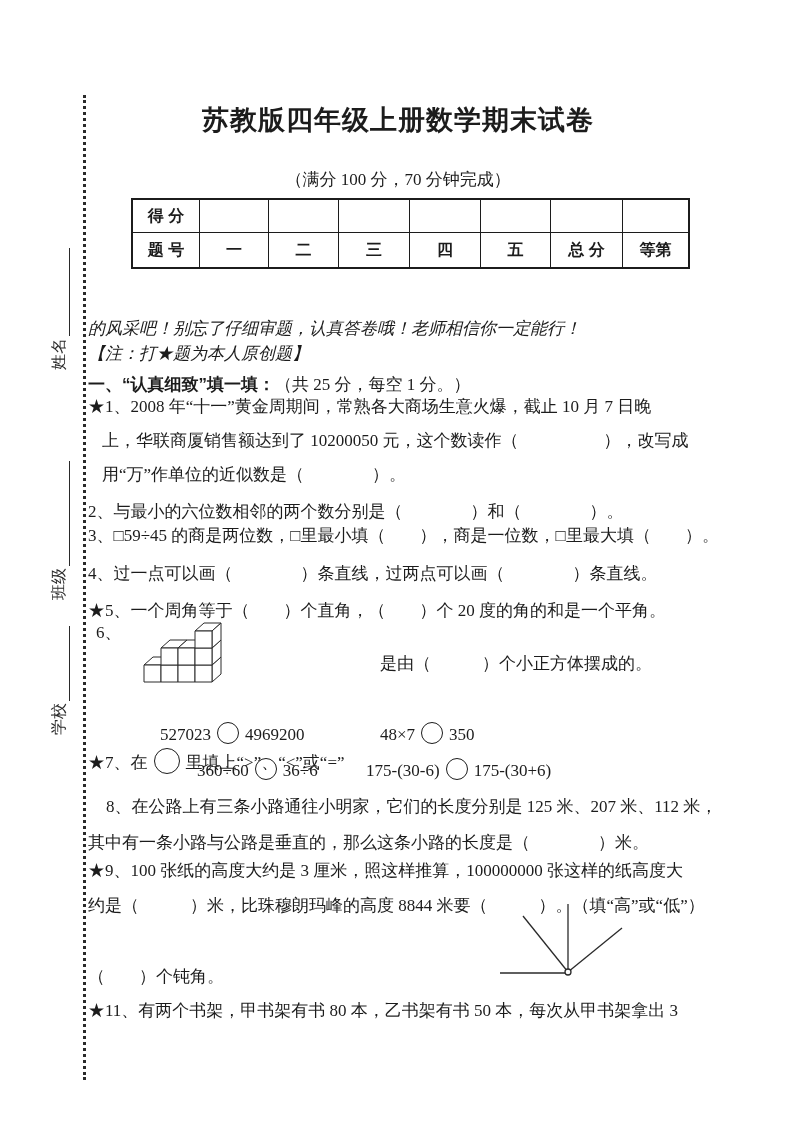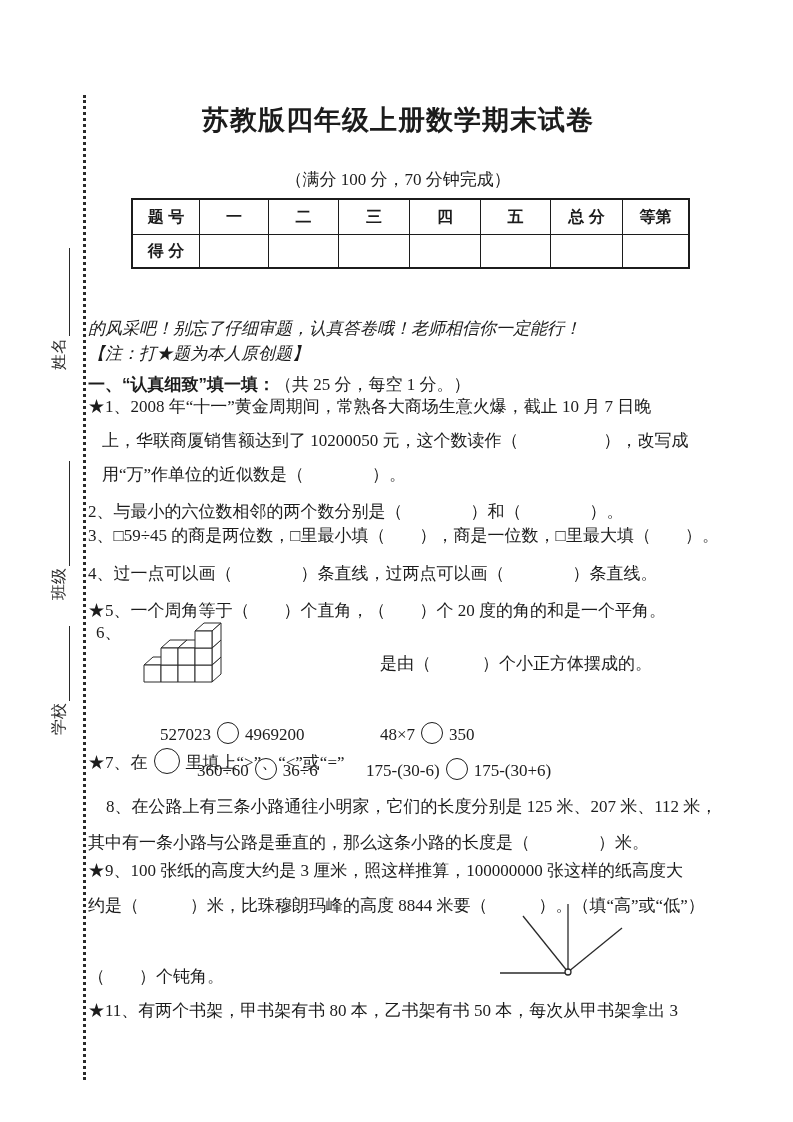--- a/index.html
+++ b/index.html
@@ -53,38 +53,38 @@
   </div>
 
   <div class="content">
 
     <div class="title">苏教版四年级上册数学期末试卷</div>
     <div class="subtitle">（满分 100 分，70 分钟完成）</div>
 
     <table class="score">
       <tbody>
           <tr>
+        <td class="sc hd">得 分</td>
+        <td class="sc"></td>
+        <td class="sc"></td>
+        <td class="sc"></td>
+        <td class="sc"></td>
+        <td class="sc"></td>
+        <td class="sc"></td>
+        <td class="sc"></td>
+      </tr>
+      <tr>
         <td class="hd" style="width:66px;">题 号</td>
         <td class="hd" style="width:68px;">一</td>
         <td class="hd" style="width:69px;">二</td>
         <td class="hd" style="width:70px;">三</td>
         <td class="hd" style="width:70px;">四</td>
         <td class="hd" style="width:69px;">五</td>
         <td class="hd" style="width:71px;">总 分</td>
         <td class="hd" style="width:65px;">等第</td>
-      </tr>
-      <tr>
-        <td class="sc hd">得 分</td>
-        <td class="sc"></td>
-        <td class="sc"></td>
-        <td class="sc"></td>
-        <td class="sc"></td>
-        <td class="sc"></td>
-        <td class="sc"></td>
-        <td class="sc"></td>
       </tr>
     </tbody>
       </table>
 
     <div class="ln kai" style="left:0;top:318px;">的风采吧！别忘了仔细审题，认真答卷哦！老师相信你一定能行！</div>
     <div class="ln kai" style="left:0;top:343px;">【注：打★题为本人原创题】</div>
 
     <div class="ln" style="left:0;top:374px;">
       <span class="bold-cn">一、“认真细致”填一填：</span><span>（共 25 分，每空 1 分。）</span>
     </div>

